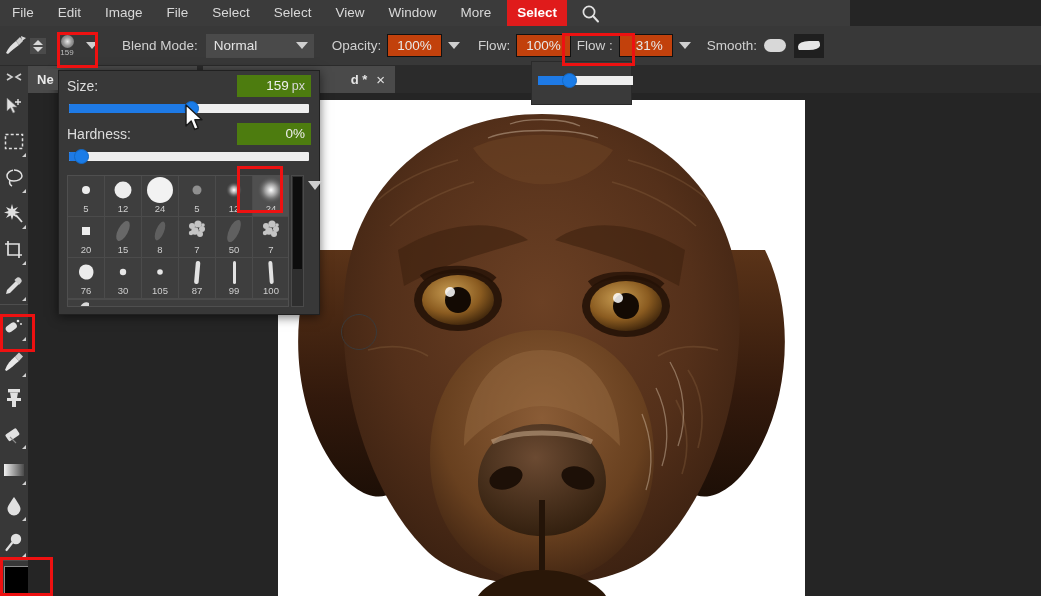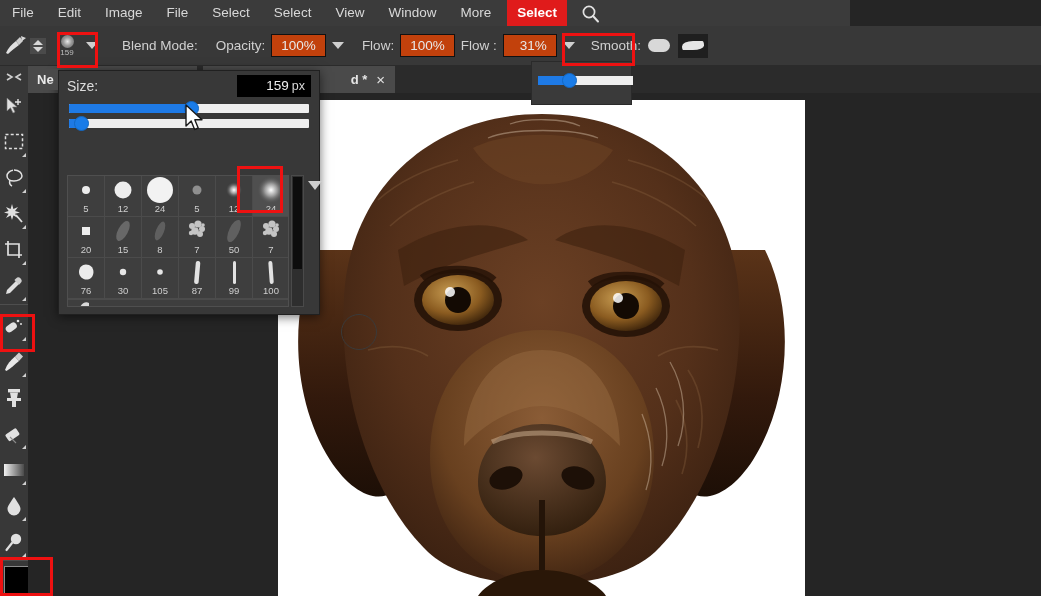--- a/index.html
+++ b/index.html
@@ -141,21 +141,21 @@
 
   
   #brush-panel {
     position: absolute; left: 58px; top: 70px; width: 262px; height: 245px;
     background: #383838; border: 1px solid #202020;
     box-shadow: 0 2px 10px rgba(0,0,0,.55);
   }
   .bp-row { display: flex; align-items: center; padding: 0 8px; height: 30px; gap: 44px; }
   .bp-label { color: #dcdcdc; font-size: 14px; flex: 0 0 auto; }
   .bp-value {
-    margin-left: auto; background: #000000; color: #efefef; font-size: 13.5px;
+    margin-left: auto; background: #4d7c0f; color: #efefef; font-size: 13.5px;
     padding: 3px 6px; min-width: 74px; text-align: right; height: 22px; line-height:15px;
   }
   .bp-value .unit { color: #d8d8d8; font-size: 12.5px; margin-left: 3px; }
   .bp-slider {
     margin: 3px 10px 6px 10px; height: 9px; background: #efefef;
     position: relative; border-radius: 1px;
   }
   .bp-slider .fill { position:absolute; left:0; top:0; height:9px; background:#1e7ae6; border-radius:1px 0 0 1px;}
   .bp-slider .knob {
     position:absolute; top:-3px; width:15px; height:15px; border-radius:50%;
@@ -244,20 +244,24 @@
   </div>
   <div style="display:flex;align-items:center;margin-left:8px;">
     <div id="tool-preset">
       <div class="blob"></div>
       <div class="num">159</div>
     </div>
     <div class="caret-dn"></div>
   </div>
 
   <div class="opt-label" style="margin-left:18px;">Blend Mode:</div>
+  <div class="combo" style="margin-left:8px;width:96px;">
+    <span>Normal</span>
+    <span class="caret-dn" style="margin:0;"></span>
+  </div>
 
   <div class="opt-label" style="margin-left:18px;">Opacity:</div>
   <div class="opt-field" style="margin-left:6px;">100%</div>
   <div class="caret-dn"></div>
 
   <div class="opt-label" style="margin-left:12px;">Flow:</div>
   <div class="opt-field" style="margin-left:6px;">100%</div>
 
   <div class="opt-label" style="margin-left:6px;">Flow :</div>
   <div class="opt-field" style="margin-left:6px;">31%</div>
@@ -496,20 +500,24 @@
     <span class="bp-label">Size:</span>
     <span class="bp-value">
       <span>159</span><span class="unit">px</span>
     </span>
   </div>
   <div class="bp-slider">
     <div class="fill" id="size-fill" style="width: 51%;"></div>
     <div class="knob" id="size-knob" style="left: calc(51% - 7px);"></div>
   </div>
 
+  <div class="bp-row">
+    <span class="bp-label">Hardness:</span>
+    <span class="bp-value">0%</span>
+  </div>
   <div class="bp-slider">
     <div class="fill" id="hard-fill" style="width: 3%;"></div>
     <div class="knob" id="hard-knob" style="left: calc(3% - 2px);"></div>
   </div>
 
   <div id="brush-grid-wrap">
     <div id="brush-grid">
         <div class="bcell">
           <div class="glyph">
             <svg width="36" height="28" viewBox="0 0 36 28">

